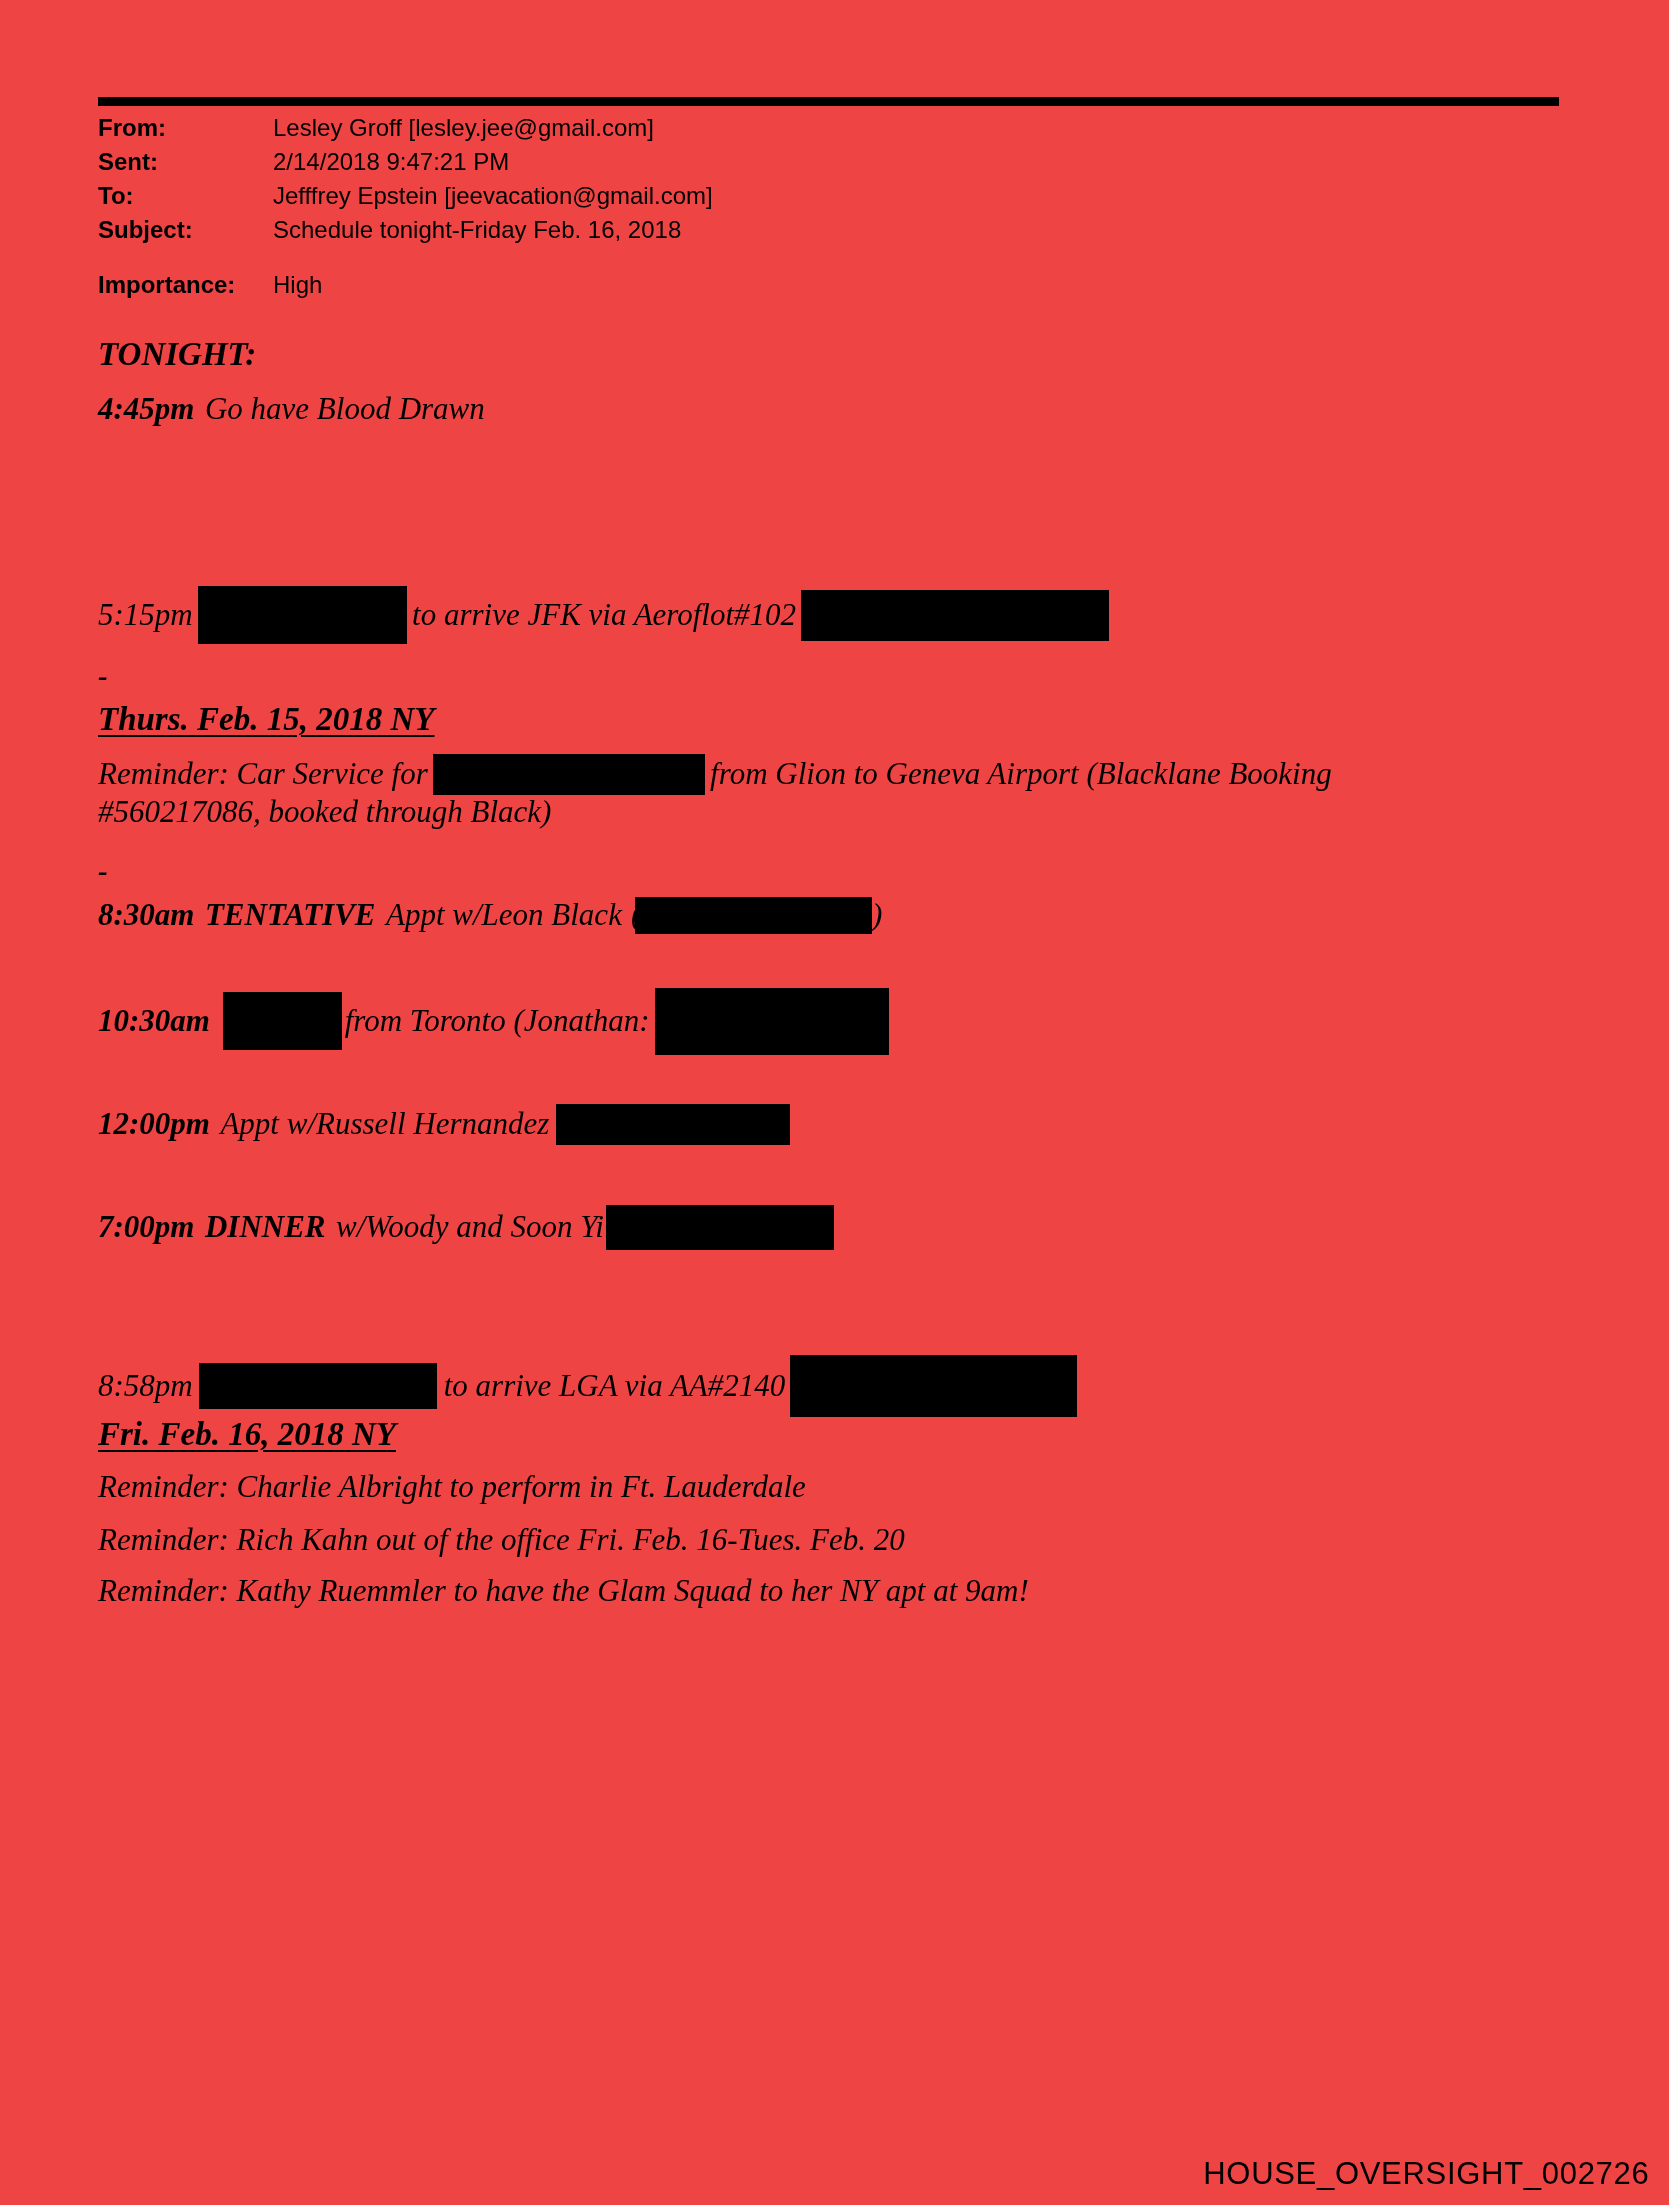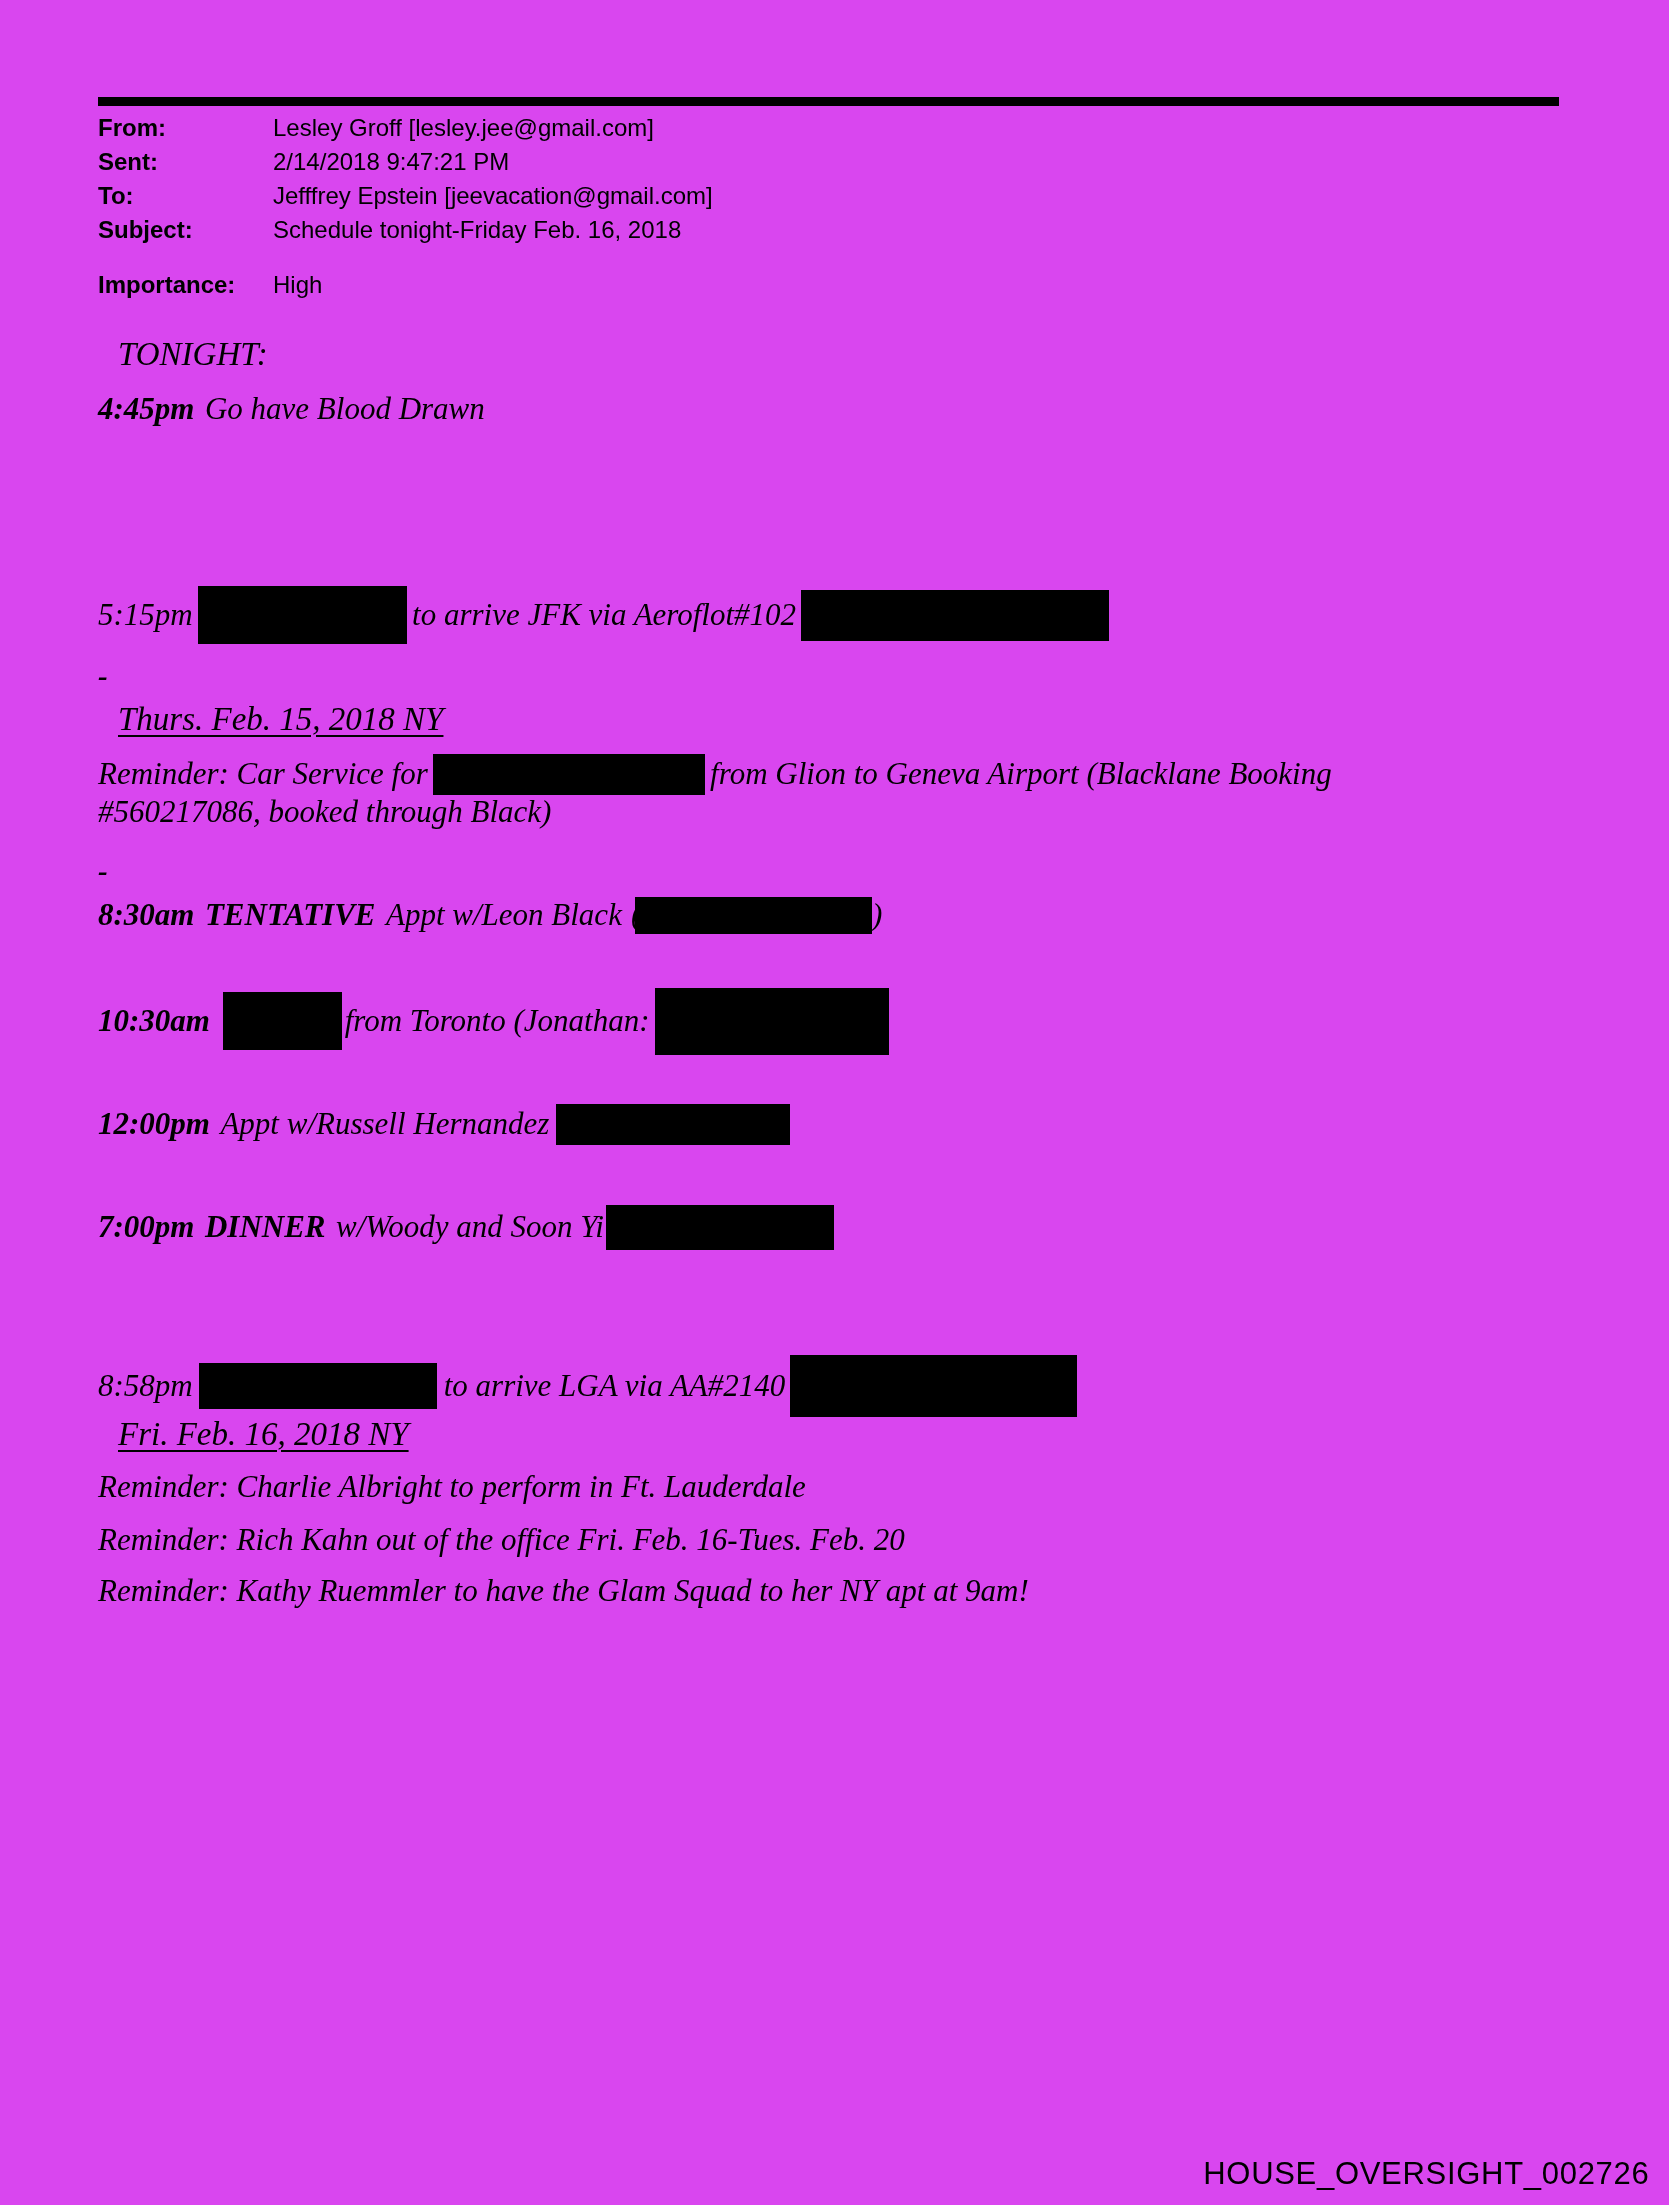--- a/index.html
+++ b/index.html
@@ -1,19 +1,19 @@
 <!DOCTYPE html>
 <html style="--redaction: #000000; --text: #000000; --paper: #ffffff;font-size:10.5px"><head>
 <meta charset="utf-8">
 <style>
   html,body { margin:0; padding:0; background:#e8e8e8; }
   .page {
     position:relative;
     width:1669px; height:2205px;
-    background:#d946ef;
+    background:#ef4444;
     color:#000;
     font-family:"Liberation Serif", serif;
     overflow:hidden;
   }
   .topbar {
     position:absolute; left:98px; top:97px;
     width:1461px; height:8.5px;
     background:var(--redaction,#0a0a0a);
   }
   
@@ -25,21 +25,21 @@
   }
   .hlabel { font-weight:bold; width:175px; flex:0 0 auto; }
   
   .line {
     position:absolute; left:98px; height:46px;
     display:flex; align-items:center;
     font-size:31px; font-style:italic; white-space:pre;
   }
   .b { font-weight:bold; }
   .gap { margin-right:10.5px; }
-  .heading { font-size:33px; font-weight:normal;margin-left:20px; }
+  .heading { font-size:33px; font-weight:bold; }
   .underlined { text-decoration:underline; text-decoration-thickness:2px; text-underline-offset:5.2px; }
   .redact { background:var(--redaction,#000); flex:0 0 auto; }
   .suptext { font-size:0.6em; position:relative; top:-0.45em; }
   .dash { font-weight:bold; font-size:29px; }
   .footer {
     position:absolute; top:2156px; right:19.6px;
     font-family:"Liberation Sans", sans-serif;
     font-size:31px; letter-spacing:0.7px; font-style:normal;
   }
 </style>

